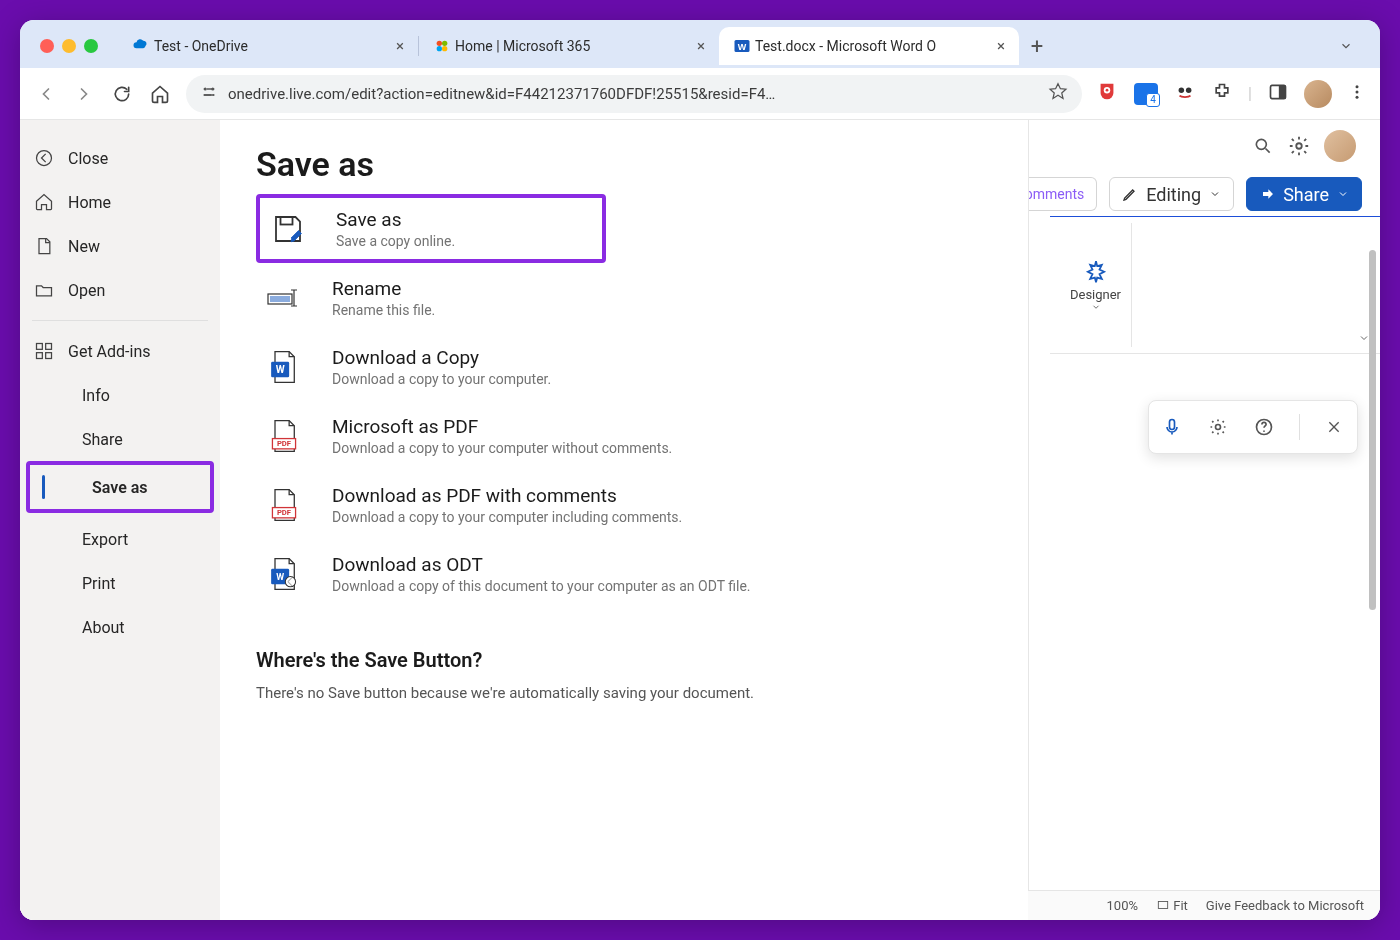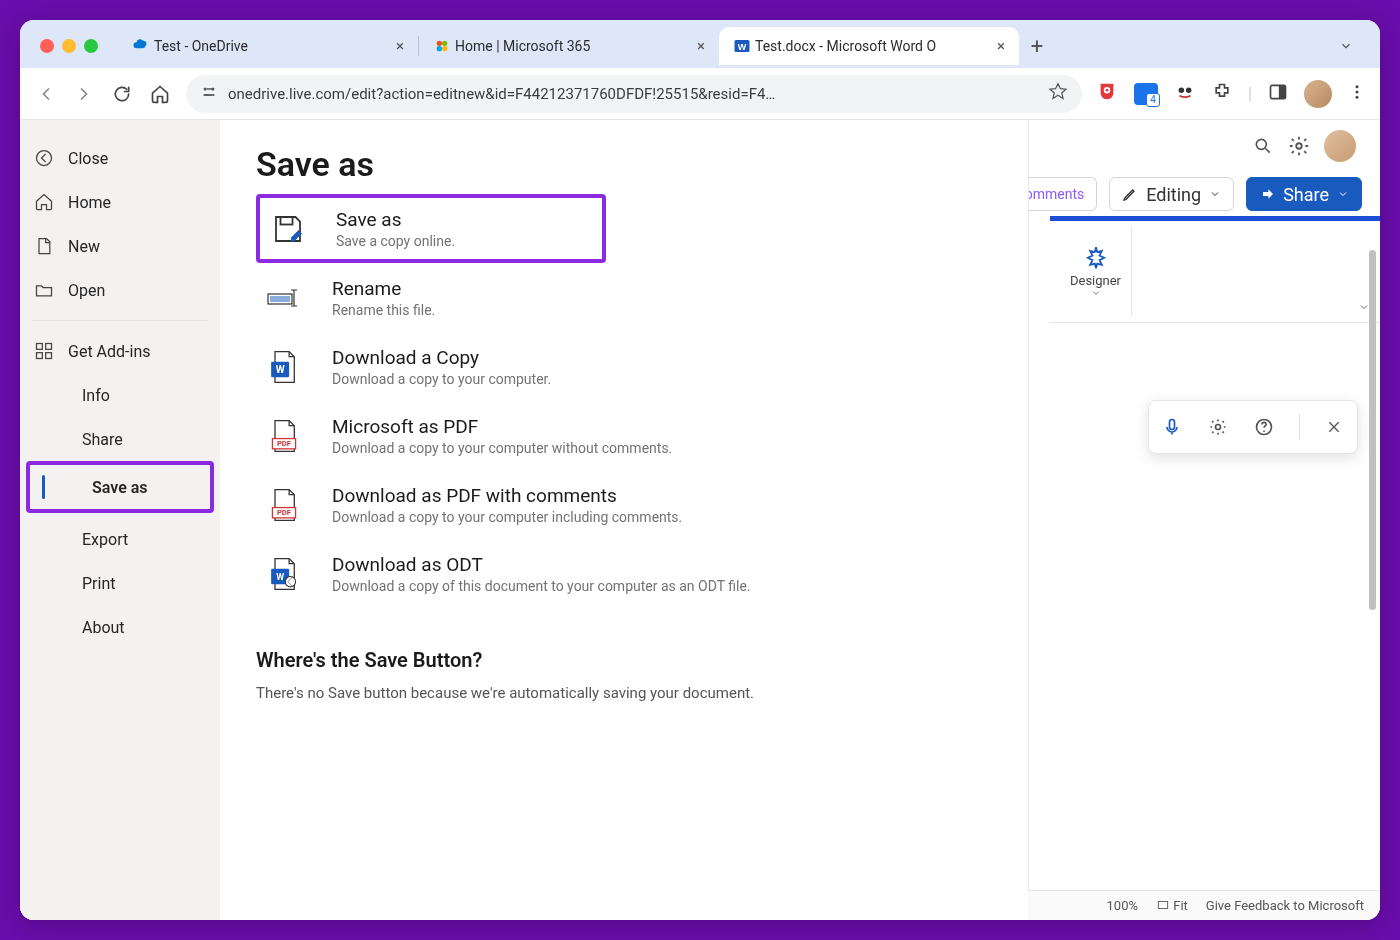--- a/index.html
+++ b/index.html
@@ -74,21 +74,21 @@
   .pill {
     height:34px; border:1px solid #d5d5d5; border-radius:6px; display:flex; align-items:center;
     padding:0 12px; gap:8px; font-size:18px; color:#333; background:#fff;
   }
   .pill.blue { background:#185abd; border-color:#185abd; color:#fff; }
   .comments-partial {
     height:34px; border:1px solid #d5d5d5; border-radius:0 6px 6px 0; border-left:none;
     display:flex; align-items:center; padding-right:12px; padding-left:2px; font-size:14px; color:#8b5cf6; background:#fff;
   }
   .designer-group {
-    height:107px; border-top:5px solid #1d4ed8; border-bottom:1px solid #e5e5e5;
+    height:138px; border-top:1px solid #1d4ed8; border-bottom:1px solid #e5e5e5;
     display:flex; align-items:center; position:relative; padding:6px 10px;
   }
   .designer-btn { width:72px; display:flex; flex-direction:column; align-items:center; justify-content:center; font-size:13px; color:#444; border-right:1px solid #e5e5e5; height:100%; }
   .designer-space { flex:1; }
   .chev-sm { position:absolute; bottom:6px; right:10px; font-size:12px; color:#666; }
   
   .voice-panel {
     position:absolute; top:280px; right:22px; width:210px; height:54px; background:#fff;
     border:1px solid #e5e5e5; border-radius:8px; box-shadow:0 4px 14px rgba(0,0,0,.12);
     display:flex; align-items:center; justify-content:space-around;

